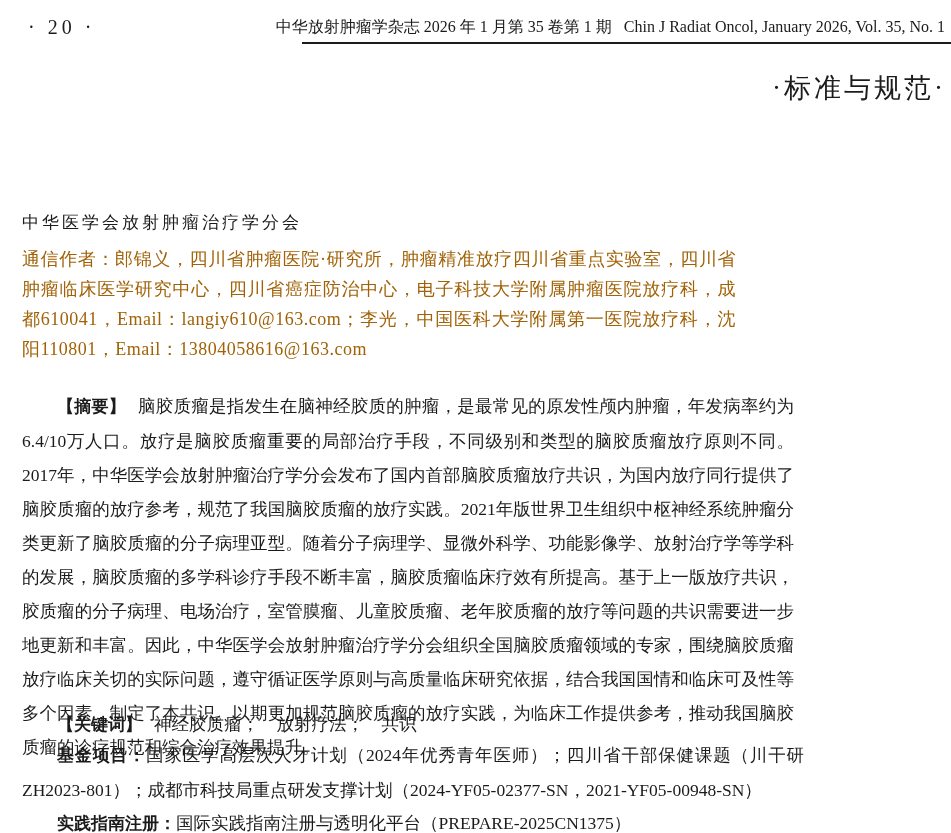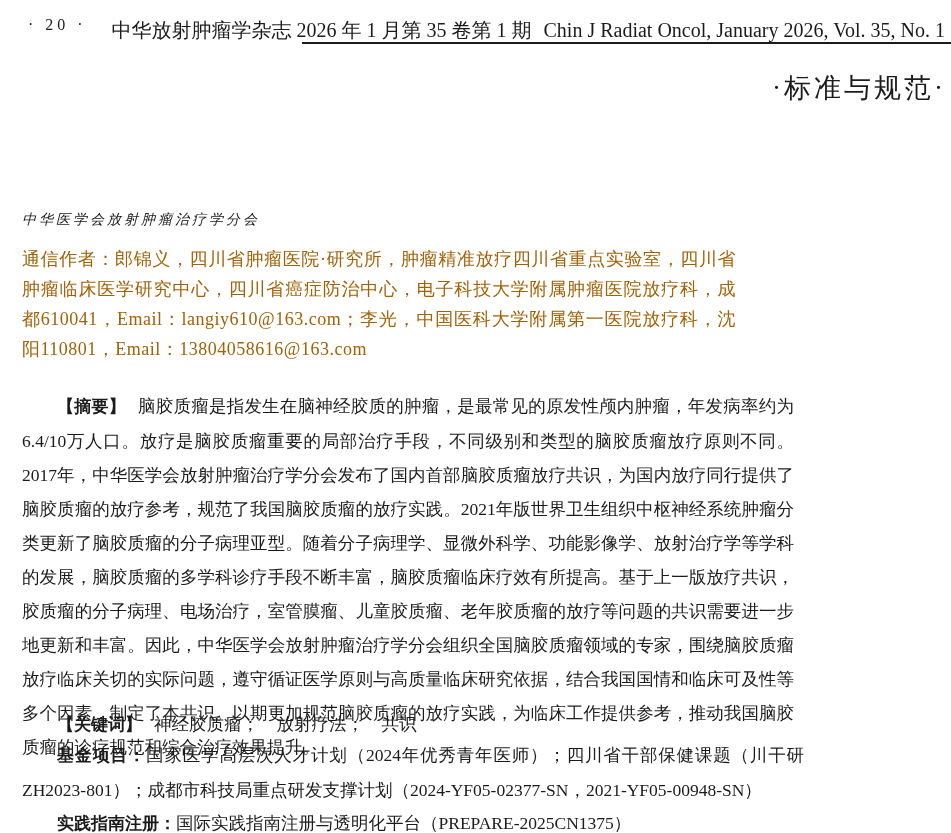--- a/index.html
+++ b/index.html
@@ -10,26 +10,26 @@
     color: #1b1b1b;
   }
   .page {
     position: relative;
     width: 951px; height: 833px;
     overflow: hidden;
     background: #ffffff;
   }
   .page-num {
     position: absolute; left: 28px; top: 16px;
-    font-size: 16px; letter-spacing: 4px;
+    font-size: 20px; letter-spacing: 4px;
     white-space: nowrap;
   }
   .journal-line {
     position: absolute; right: 6px; top: 17px;
-    font-size: 20px;
+    font-size: 16px;
     white-space: nowrap;
   }
   .journal-line .jr-en { margin-left: 12px; }
   .header-rule {
     position: absolute; left: 302px; right: 0; top: 42px;
     border-top: 2px solid #1b1b1b;
     height: 0;
   }
   .section-label {
     position: absolute; right: 5px; top: 70px;
@@ -38,23 +38,22 @@
   }
   .title {
     position: absolute; left: 20px; top: 128px;
     margin: 0;
     font-size: 36px; font-weight: 600;
     letter-spacing: 1px;
     white-space: nowrap;
   }
   .author {
     position: absolute; left: 22px; top: 211px;
-    font-size: 14px; letter-spacing: 3px;
+    font-size: 17px; letter-spacing: 3px;
     white-space: nowrap;
-    font-style: italic;
   }
   .corr {
     position: absolute; left: 22px; top: 244px;
     width: 714px; margin: 0;
     font-size: 18px; line-height: 30px;
     letter-spacing: 0.5px;
     text-align: justify;
     color: #a16207;
   }
   .body-par {

